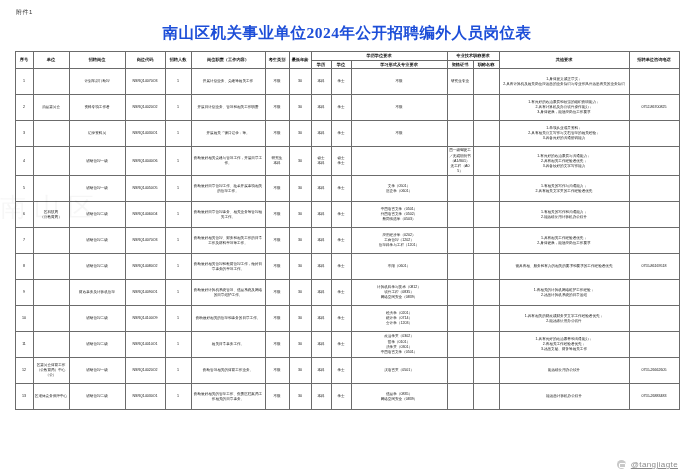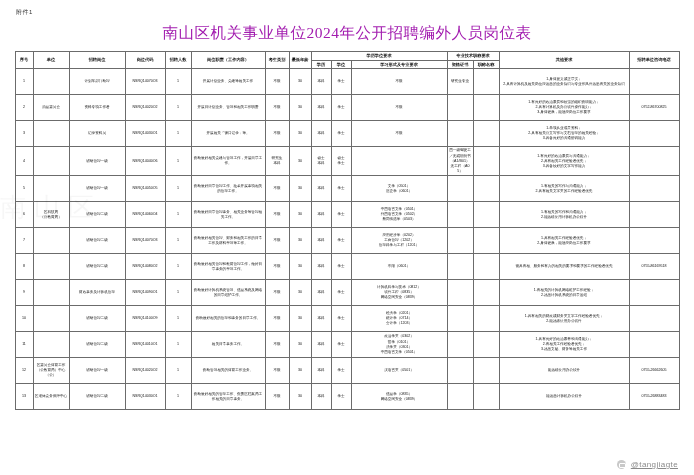--- a/index.html
+++ b/index.html
@@ -24,23 +24,23 @@
   }
   .attach {
     font-size: 6px;
     color: #333;
     margin: 0 0 6px 2px;
     letter-spacing: 0.5px;
   }
   .title {
     text-align: center;
     font-family: "Liberation Serif", serif;
-    font-weight: normal;
+    font-weight: bold;
     font-size: 15.5px;
-    color: #a21caf;
+    color: #1d4ed8;
     letter-spacing: 0.5px;
     margin: 2px 0 7px 0;
   }
   table.grid {
     border-collapse: collapse;
     width: 664px;
     table-layout: fixed;
     margin: 0 auto;
   }
   table.grid td, table.grid th {

